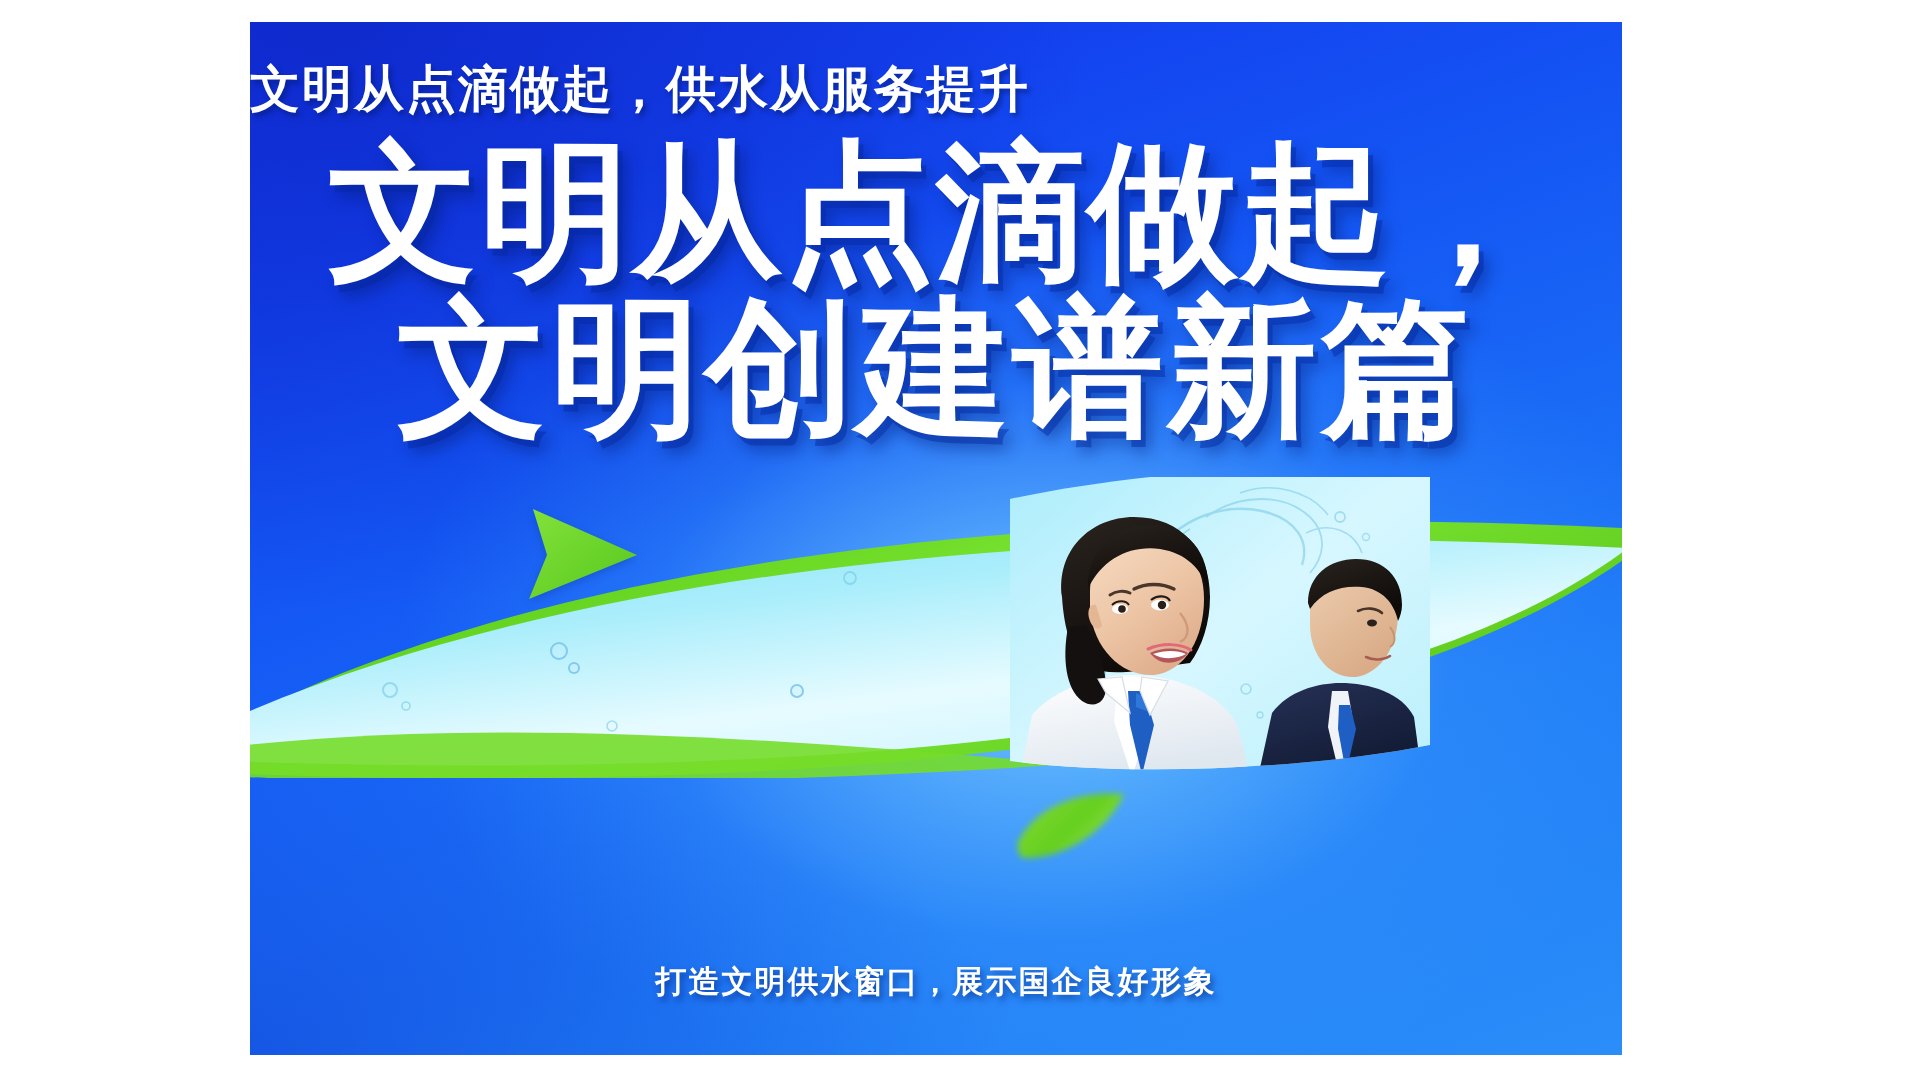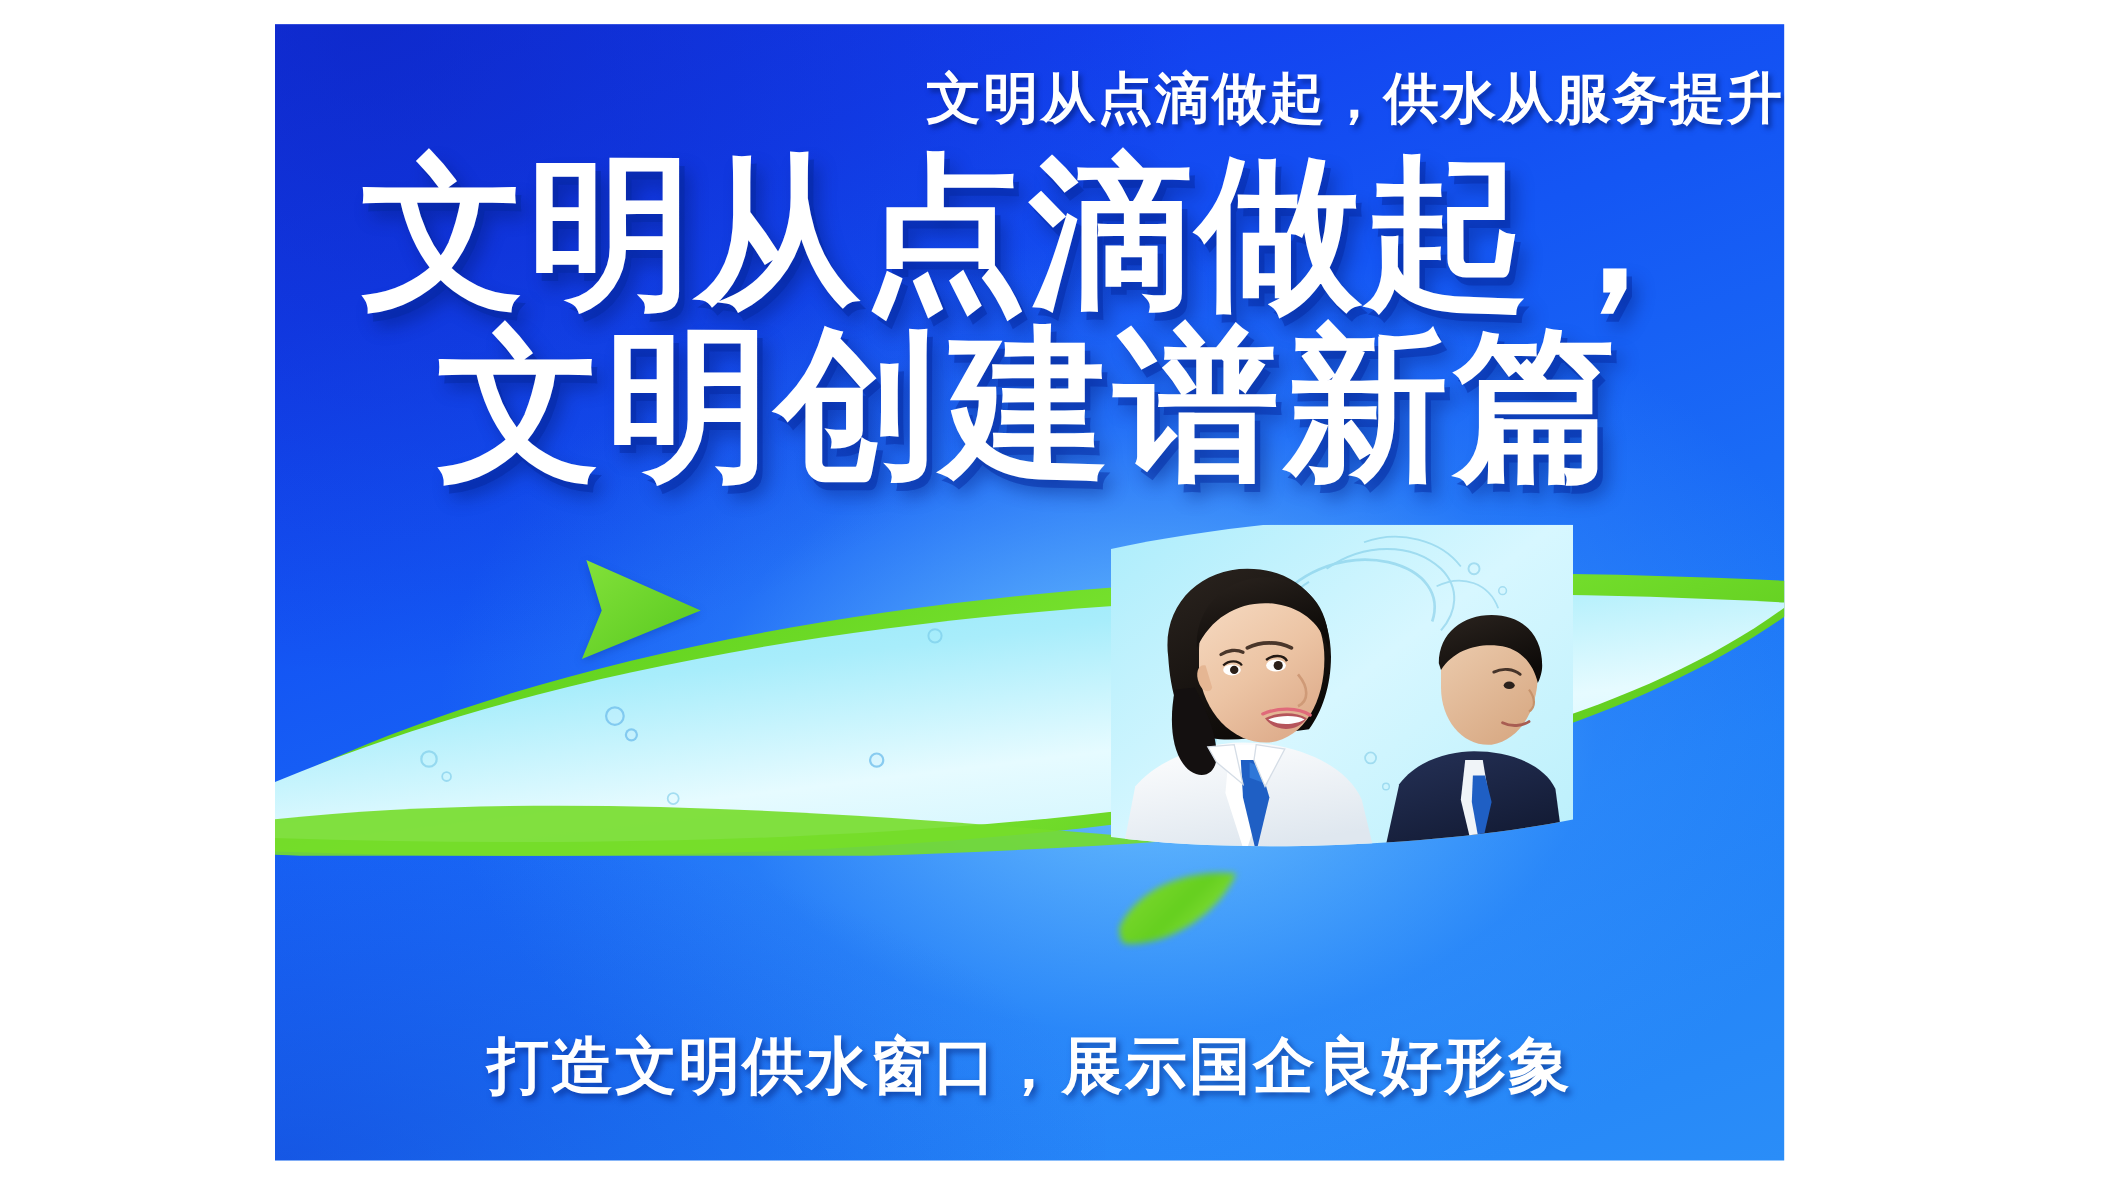--- a/index.html
+++ b/index.html
@@ -46,21 +46,21 @@
     width: 55%; height: 30%;
     background: radial-gradient(ellipse at 0% 100%, rgba(10,40,200,0.40) 0%, rgba(10,40,200,0) 72%);
     pointer-events: none;
   }
 
   
   #subtitle-top {
     position: absolute;
     left: 0; right: 0;
     top: 42px;
-    text-align: right;
+    text-align: left;
     color: #ffffff;
     font-size: 50px;
     font-weight: 700;
     letter-spacing: 2px;
     line-height: 1;
     text-shadow: 3px 4px 5px rgba(0,25,110,0.55);
     white-space: nowrap;
     font-family: Liberation Serif, serif;
   }
 
@@ -81,21 +81,21 @@
   }
   #headline .hl-line { display: block; }
   #headline .hl-line-2 { letter-spacing: 4px; }
 
   #subtitle-bottom {
     position: absolute;
     left: 0; right: 0;
     bottom: 58px;
     text-align: center;
     color: #ffffff;
-    font-size: 56px;
+    font-size: 31px;
     font-weight: 700;
     letter-spacing: 2px;
     line-height: 1;
     text-shadow: 3px 4px 6px rgba(0,25,110,0.55);
     white-space: nowrap;
   }
 
   
   .lens-wrap {
     position: absolute;

